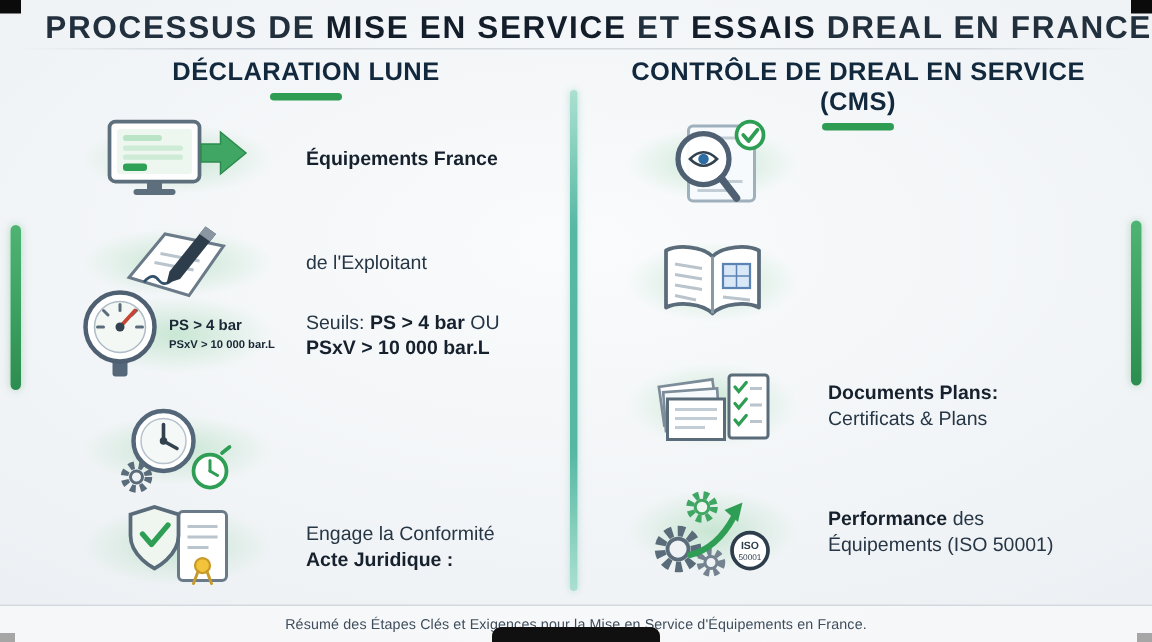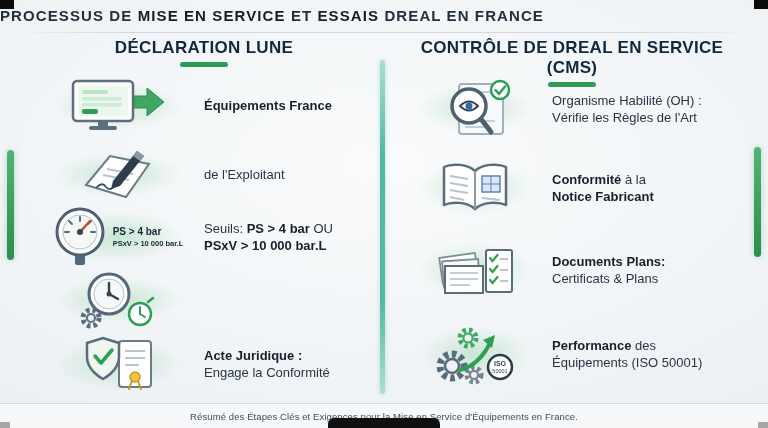--- a/index.html
+++ b/index.html
@@ -10,22 +10,22 @@
     color:#20303f}
   
   .corner{position:absolute;background:#0b0b0b}
   .corner.tl{left:0;top:0;width:14px;height:9px}
   .corner.tr{right:0;top:0;width:14px;height:9px}
   .corner.bl{left:0;bottom:0;width:10px;height:6px}
   .corner.br{right:0;bottom:0;width:10px;height:6px}
   .bottom-pill{position:absolute;left:50%;bottom:0;transform:translateX(-50%);
     width:112px;height:10px;background:#101010;border-radius:6px 6px 0 0;z-index:5}
   
-  .title{position:absolute;top:7px;left:0;width:100%;text-align:left;
-    font-size:15px;font-weight:600;letter-spacing:1.1px;color:#22303e;white-space:nowrap}
+  .title{position:absolute;top:7px;left:0;width:100%;text-align:right;
+    font-size:21px;font-weight:600;letter-spacing:1.1px;color:#22303e;white-space:nowrap}
   .title b{font-weight:800;color:#131e2a}
   .title-rule{position:absolute;top:32px;left:12px;right:12px;height:1px;
     background:linear-gradient(90deg,rgba(40,60,80,0),rgba(40,60,80,.16) 15%,rgba(40,60,80,.16) 85%,rgba(40,60,80,0))}
   
   .edge-pill{position:absolute;width:7px;height:110px;border-radius:4px;
     background:linear-gradient(180deg,#4fb473,#2b8e50);box-shadow:0 0 6px rgba(60,160,95,.35)}
   .edge-pill.left{left:7px;top:150px}
   .edge-pill.right{right:7px;top:147px}
   
   .divider{position:absolute;left:380px;top:60px;width:5px;height:334px;border-radius:3px;
@@ -109,21 +109,21 @@
           <path d="M16 40 q6 -7 10 -1 q4 5 10 -2" fill="none" stroke="#31506b" stroke-width="1.8"></path>
           <path d="M33 33 L57 3 L64 8 L40 38 L31 41 Z" fill="#2e3d4c"></path>
           <path d="M57 3 L64 8 L60 13 L53 8 Z" fill="#8a97a3"></path>
         </svg>
       </div>
       <div class="item-text">
           <div><span>de l'Exploitant</span></div>
         </div>
     </div>
 
-    <div class="row" style="top:168px;height:66px">
+    <div class="row" style="top:154px;height:66px">
       <div class="icon-cell">
         <div class="gauge-wrap">
           <svg width="54" height="62" viewBox="0 0 54 62">
             <rect x="22" y="48" width="10" height="11" rx="2" fill="#55687a"></rect>
             <circle cx="27" cy="26" r="23" fill="#ffffff" stroke="#4e6072" stroke-width="3"></circle>
             <circle cx="27" cy="26" r="17" fill="#f3f8f4" stroke="#aebbc6" stroke-width="1"></circle>
             <g stroke="#5a6b7a" stroke-width="2" stroke-linecap="round">
               <line x1="27" y1="11" x2="27" y2="15"></line>
               <line x1="16" y1="15" x2="19" y2="18"></line>
               <line x1="38" y1="15" x2="35" y2="18"></line>
@@ -170,22 +170,22 @@
           <line x1="50" y1="18" x2="70" y2="18" stroke="#b9c4cd" stroke-width="2"></line>
           <line x1="50" y1="25" x2="70" y2="25" stroke="#b9c4cd" stroke-width="2"></line>
           <line x1="50" y1="32" x2="64" y2="32" stroke="#b9c4cd" stroke-width="2"></line>
           <circle cx="60" cy="44" r="5" fill="#f3c33c" stroke="#c79a2a" stroke-width="1.5"></circle>
           <path d="M57 48 l-3 8 M63 48 l3 8" stroke="#c79a2a" stroke-width="2" stroke-linecap="round"></path>
           <path d="M12 10 L28 5 L44 10 V24 C44 38 28 46 28 46 C28 46 12 38 12 24 Z" fill="#eef6ef" stroke="#5a6b7a" stroke-width="2.5"></path>
           <path d="M20 23 l6 7 l11 -13" fill="none" stroke="#2f9e55" stroke-width="3.5" stroke-linecap="round" stroke-linejoin="round"></path>
         </svg>
       </div>
       <div class="item-text">
+          <div><span>Engage la Conformité</span></div>
           <div><b>Acte Juridique :</b></div>
-          <div><span>Engage la Conformité</span></div>
         </div>
     </div>
   </section>
 
   <section class="col right">
     <div class="col-head">
       <h2>CONTRÔLE DE DREAL EN SERVICE (CMS)</h2>
       <div class="head-underline"></div>
     </div>
 
@@ -197,45 +197,37 @@
           <line x1="32" y1="43" x2="62" y2="43" stroke="#c3cdd5" stroke-width="2"></line>
           <line x1="32" y1="49" x2="54" y2="49" stroke="#c3cdd5" stroke-width="2"></line>
           <circle cx="36" cy="28" r="17" fill="#ffffff" fill-opacity="0.92" stroke="#4e6072" stroke-width="3.5"></circle>
           <path d="M27 28 q9 -9 18 0 q-9 9 -18 0 z" fill="#ffffff" stroke="#33424f" stroke-width="1.8"></path>
           <circle cx="36" cy="28" r="3.5" fill="#2e6da4"></circle>
           <line x1="48" y1="41" x2="58" y2="54" stroke="#4e6072" stroke-width="5" stroke-linecap="round"></line>
           <circle cx="67" cy="12" r="9" fill="#ffffff" stroke="#2f9e55" stroke-width="2.5"></circle>
           <path d="M62.5 12 l3.5 4 l6 -7.5" fill="none" stroke="#2f9e55" stroke-width="2.5" stroke-linecap="round" stroke-linejoin="round"></path>
         </svg>
       </div>
-      <div class="item-text">
-          <div><span>Organisme Habilité (OH) :</span></div>
-          <div><span>Vérifie les Règles de l'Art</span></div>
-        </div>
     </div>
 
     <div class="row" style="top:118px;height:68px">
       <div class="icon-cell">
         <svg width="80" height="58" viewBox="0 0 80 58">
           <path d="M40 12 C33 5 17 4 9 8 L9 46 C17 42 33 43 40 50 C47 43 63 42 71 46 L71 8 C63 4 47 5 40 12 Z" fill="#ffffff" stroke="#5a6b7a" stroke-width="2.5" stroke-linejoin="round"></path>
           <line x1="40" y1="12" x2="40" y2="50" stroke="#8a99a6" stroke-width="2"></line>
           <line x1="15" y1="17" x2="33" y2="20" stroke="#b9c4cd" stroke-width="2"></line>
           <line x1="15" y1="24" x2="33" y2="27" stroke="#b9c4cd" stroke-width="2"></line>
           <line x1="15" y1="31" x2="33" y2="34" stroke="#b9c4cd" stroke-width="2"></line>
           <line x1="15" y1="38" x2="29" y2="41" stroke="#b9c4cd" stroke-width="2"></line>
           <rect x="47" y="17" width="18" height="16" fill="#d9e7f6" stroke="#5b84b5" stroke-width="1.5"></rect>
           <line x1="47" y1="25" x2="65" y2="25" stroke="#5b84b5" stroke-width="1"></line>
           <line x1="56" y1="17" x2="56" y2="33" stroke="#5b84b5" stroke-width="1"></line>
           <line x1="47" y1="39" x2="65" y2="41" stroke="#b9c4cd" stroke-width="2"></line>
         </svg>
       </div>
-      <div class="item-text">
-          <div><b>Conformité</b><span> à la</span></div>
-          <div><b>Notice Fabricant</b></div>
-        </div>
     </div>
 
     <div class="row" style="top:198px;height:72px">
       <div class="icon-cell">
         <svg width="84" height="62" viewBox="0 0 84 62">
           <g transform="rotate(-8 28 30)">
               <rect x="8" y="16" width="36" height="26" fill="#ffffff" stroke="#7d8c99" stroke-width="1.8"></rect>
             </g>
           <g transform="rotate(-4 30 34)">
               <rect x="10" y="21" width="36" height="26" fill="#f6f9fb" stroke="#7d8c99" stroke-width="1.8"></rect>

